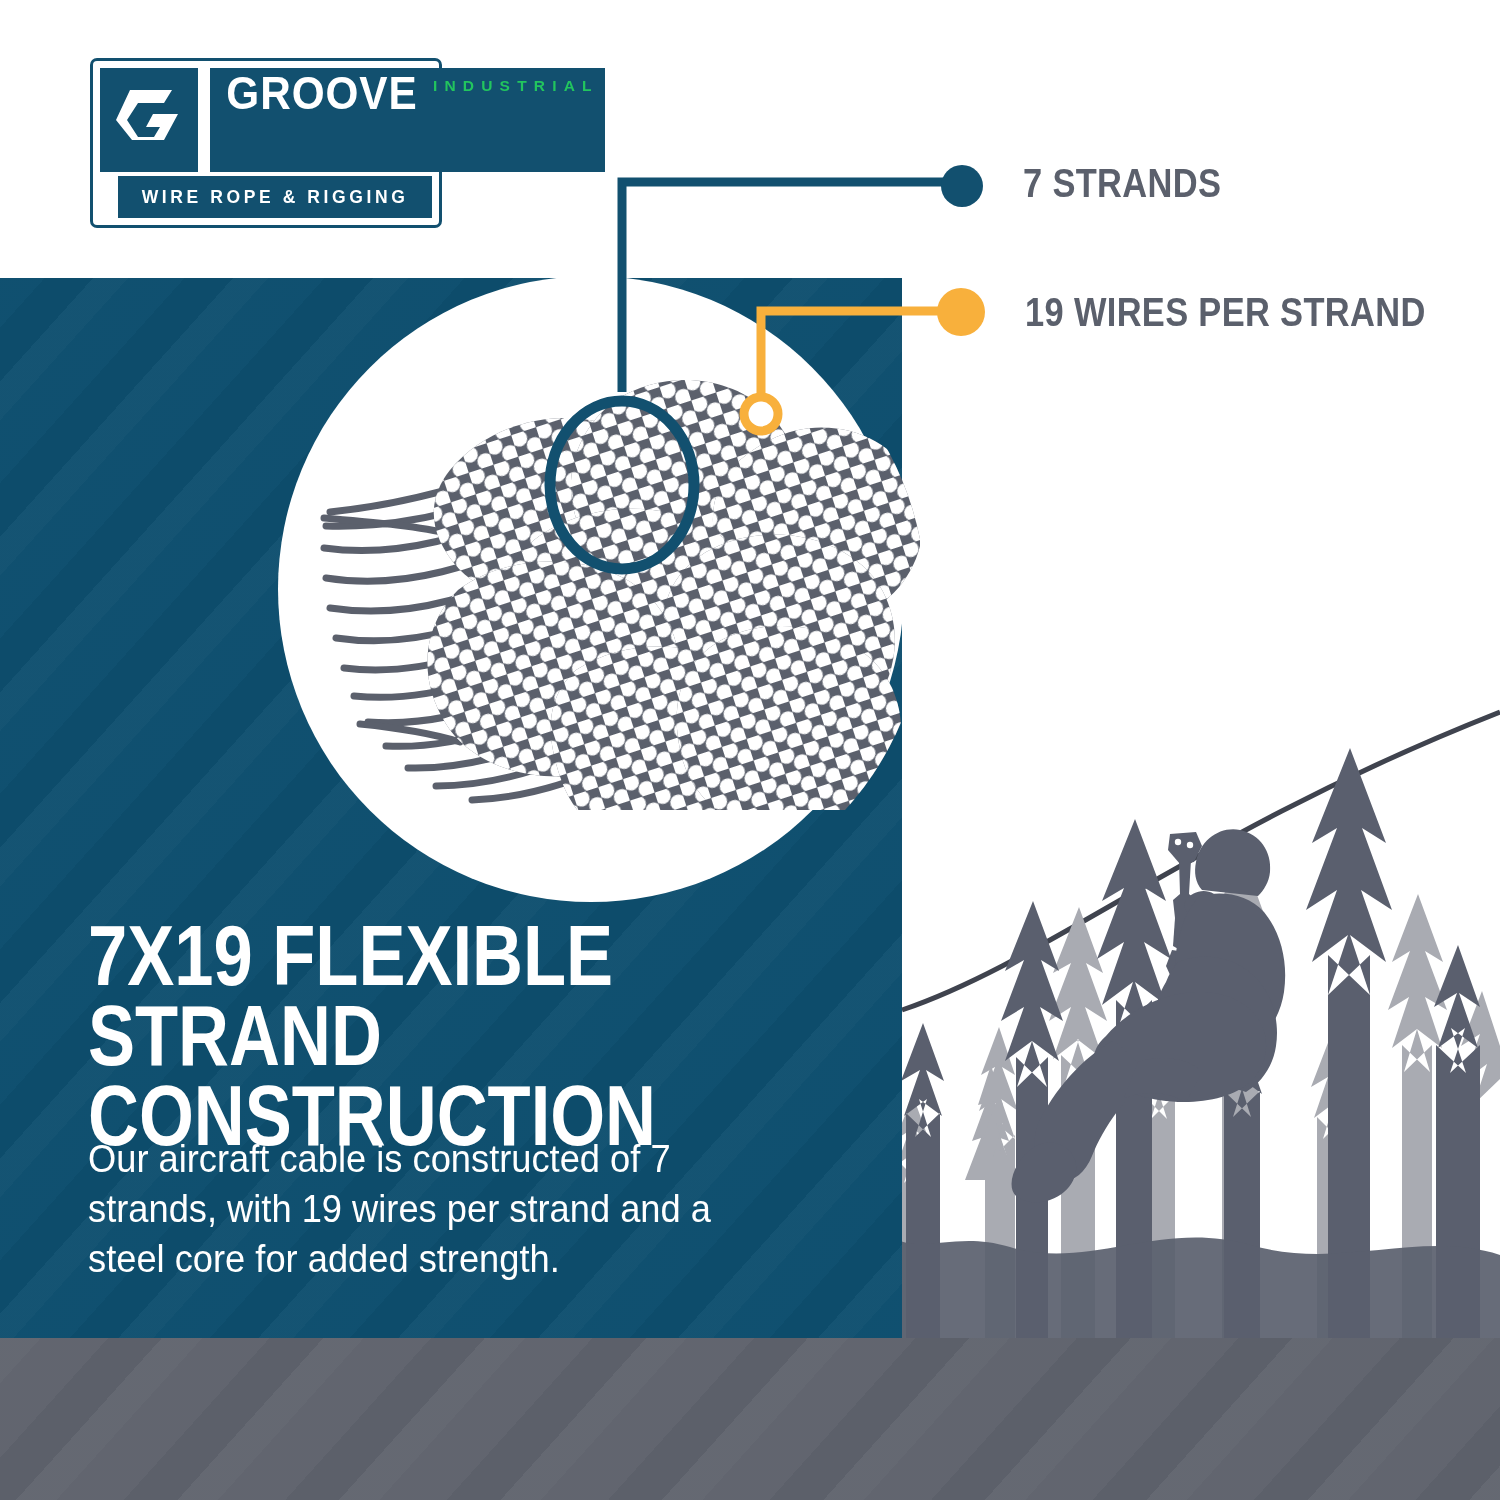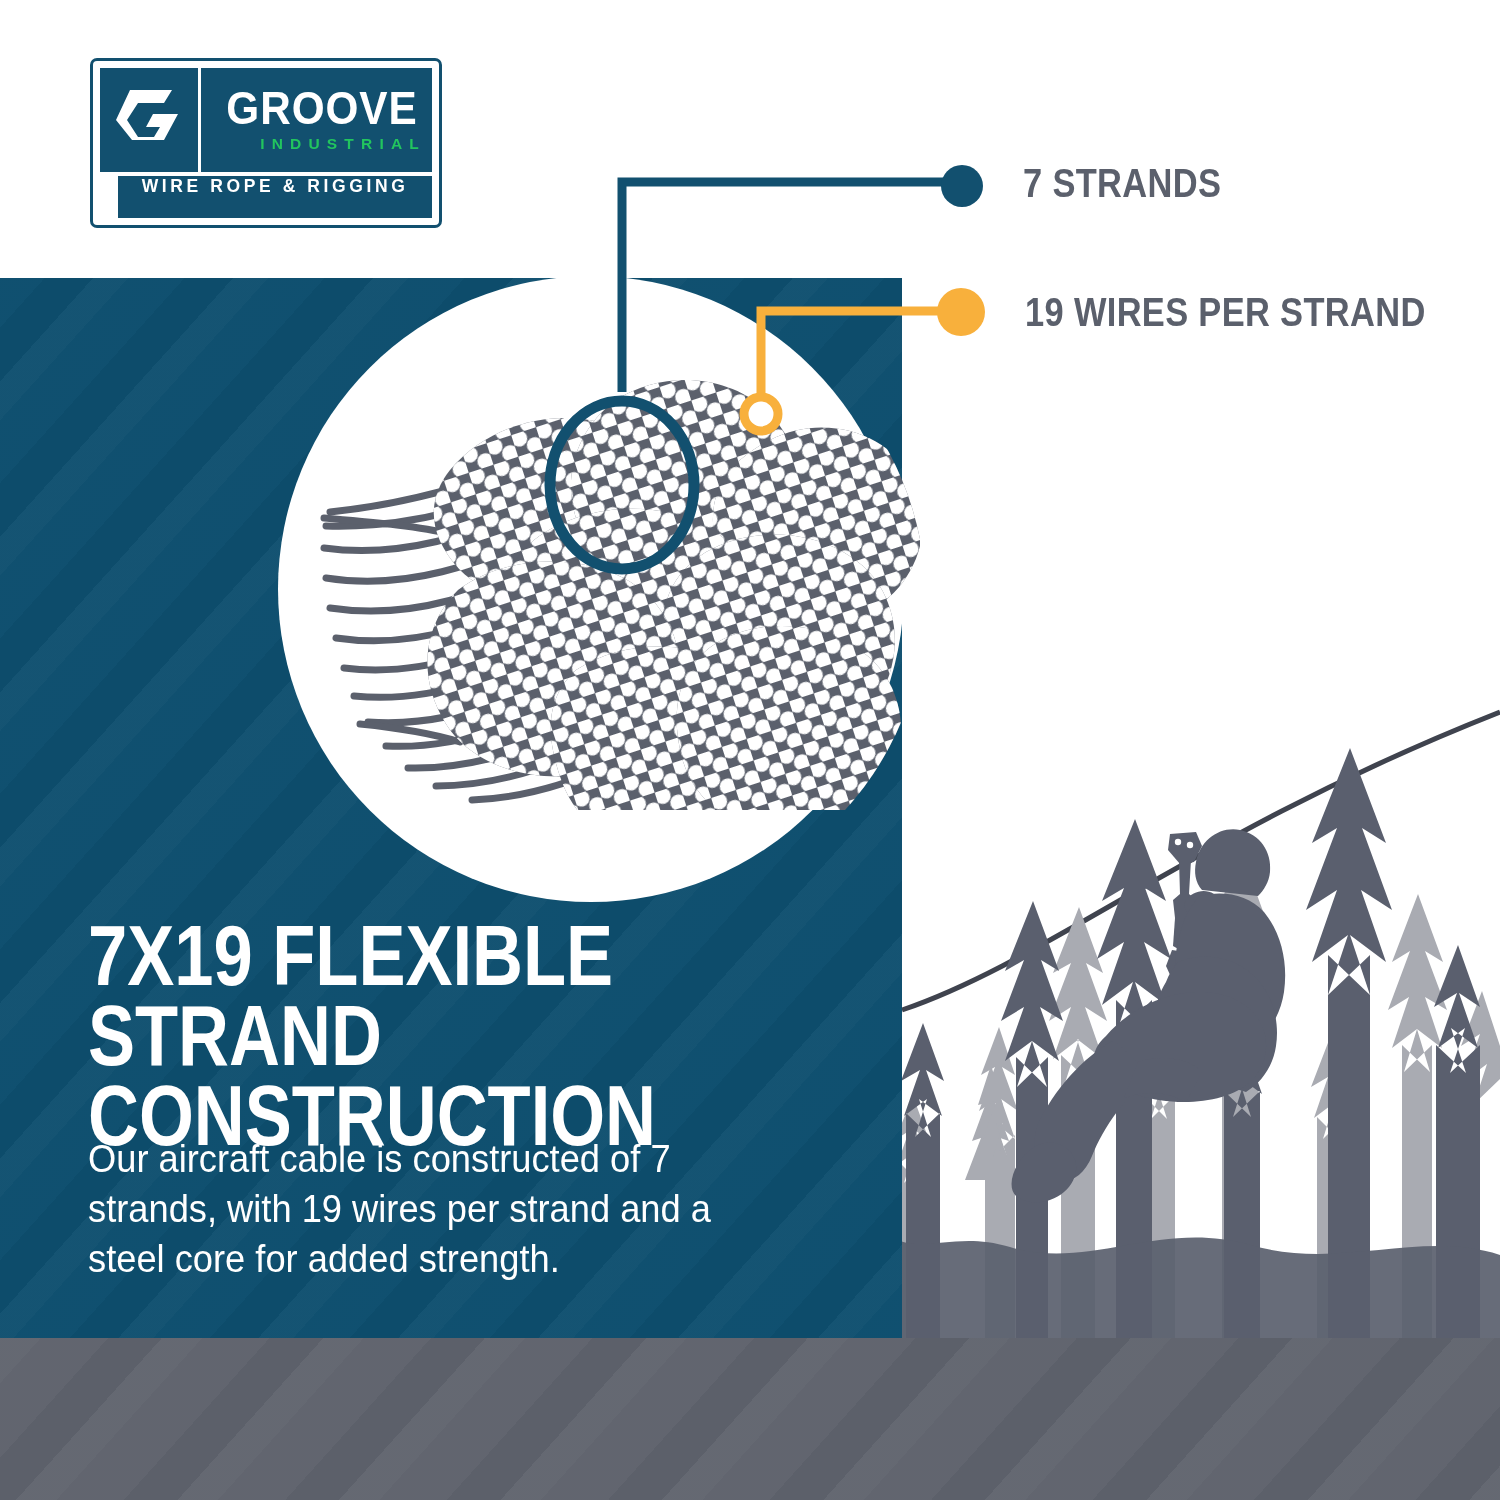--- a/index.html
+++ b/index.html
@@ -16,35 +16,35 @@
   .logo-wrap{
     position:absolute; left:90px; top:58px; width:352px; height:170px;
     border:3px solid #12506f; border-radius:7px; padding:7px; background:#fff;
   }
   .logo-inner{ width:100%; height:100%; display:flex; flex-direction:column; }
   .logo-top{ flex:0 0 104px; display:flex; }
   .logo-mark{
     flex:0 0 98px; background:#12506f; display:flex; align-items:center; justify-content:center;
   }
   .logo-name{
-    flex:1; background:#12506f; margin-left:3px;
-    display:flex; flex-direction:column; align-items:flex-end; justify-content:center;
+    flex:1; background:#12506f; margin-left:12px;
+    display:flex; flex-direction:row; align-items:flex-start; justify-content:center;
     padding:4px 6px 4px 8px;
   }
   .logo-groove{
     color:#fff; font-weight:bold; font-size:46px; line-height:0.95;
     letter-spacing:1px; transform:scaleX(0.92); font-family:"Liberation Sans", sans-serif;
   }
   .logo-industrial{
     color:#22c55e; font-size:15.5px; font-weight:bold; letter-spacing:7.2px;
     margin-top:5px; padding-left:7px;
   }
   .logo-bottom{
     flex:1; background:#12506f; margin-top:4px;
-    display:flex; align-items:flex-start; justify-content:center;margin-left:18px;
+    display:flex; align-items:center; justify-content:center;margin-left:18px;
   }
   .logo-tag{
     color:#fff; font-size:17.5px; font-weight:bold; letter-spacing:3.6px;
   }
 
   
   .teal-panel{
     position:absolute; left:0; top:277px; width:902px; height:1061px;
     background:#0d4e6e; overflow:hidden;
   }

